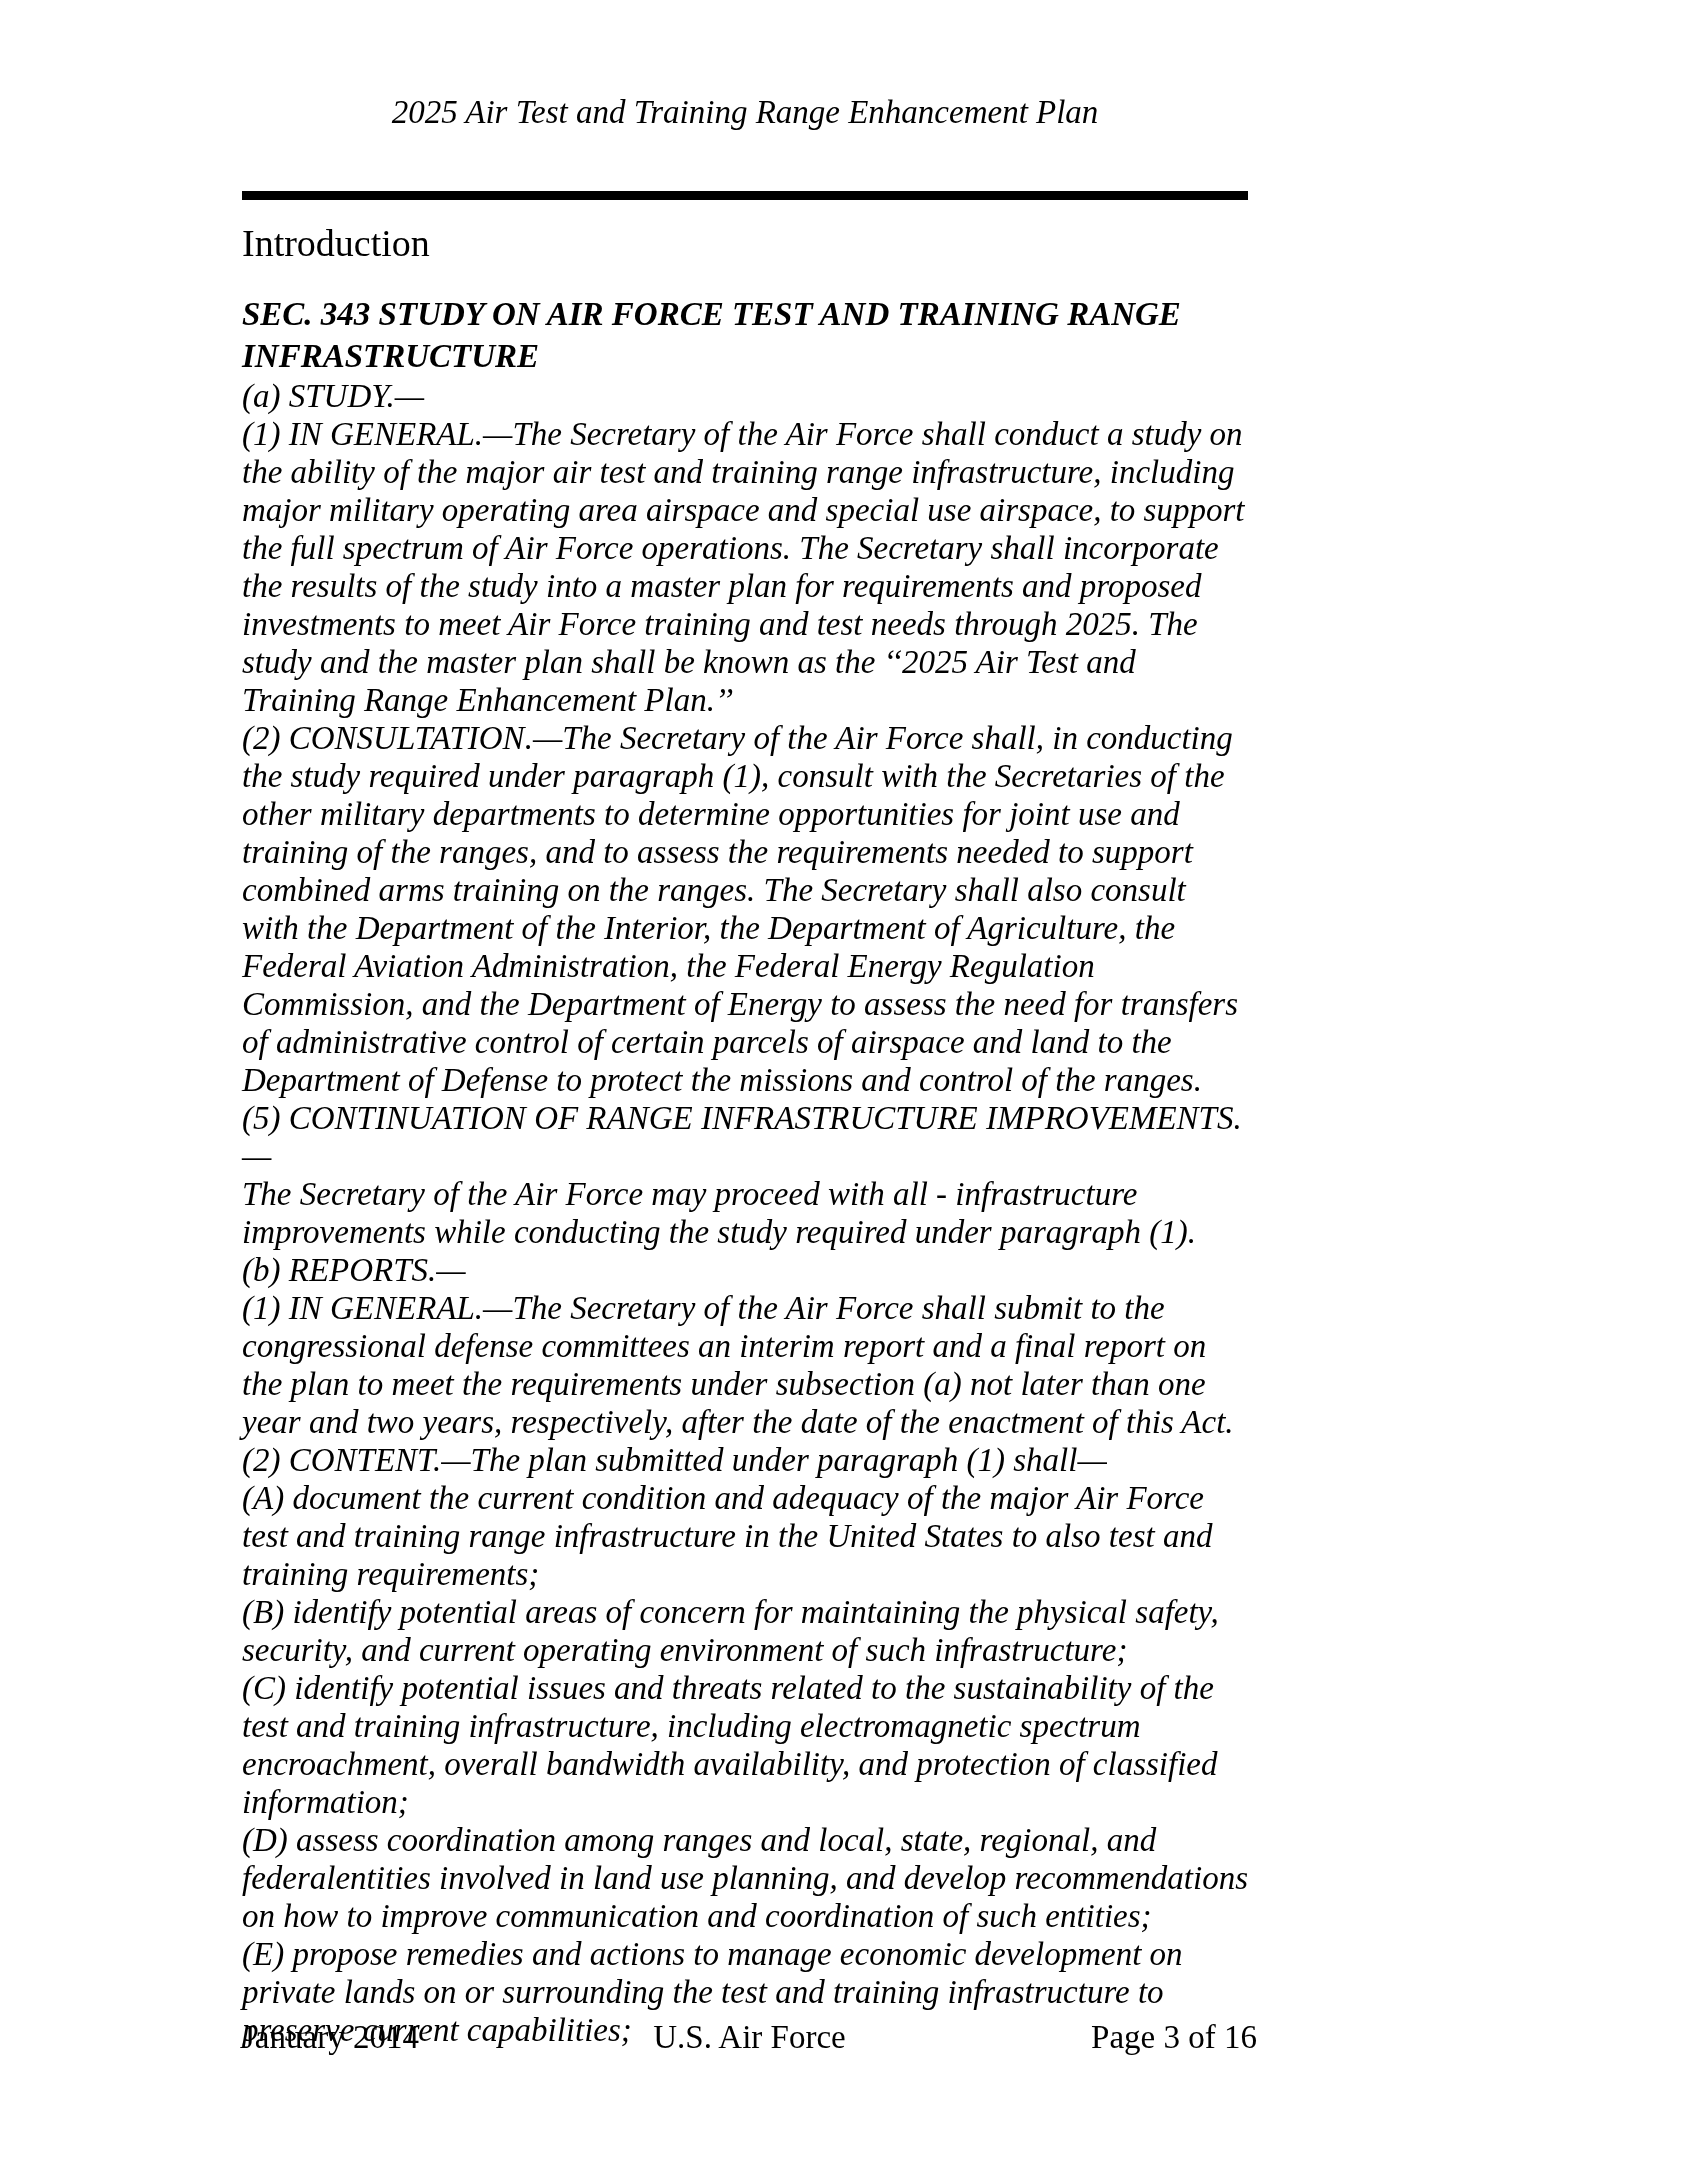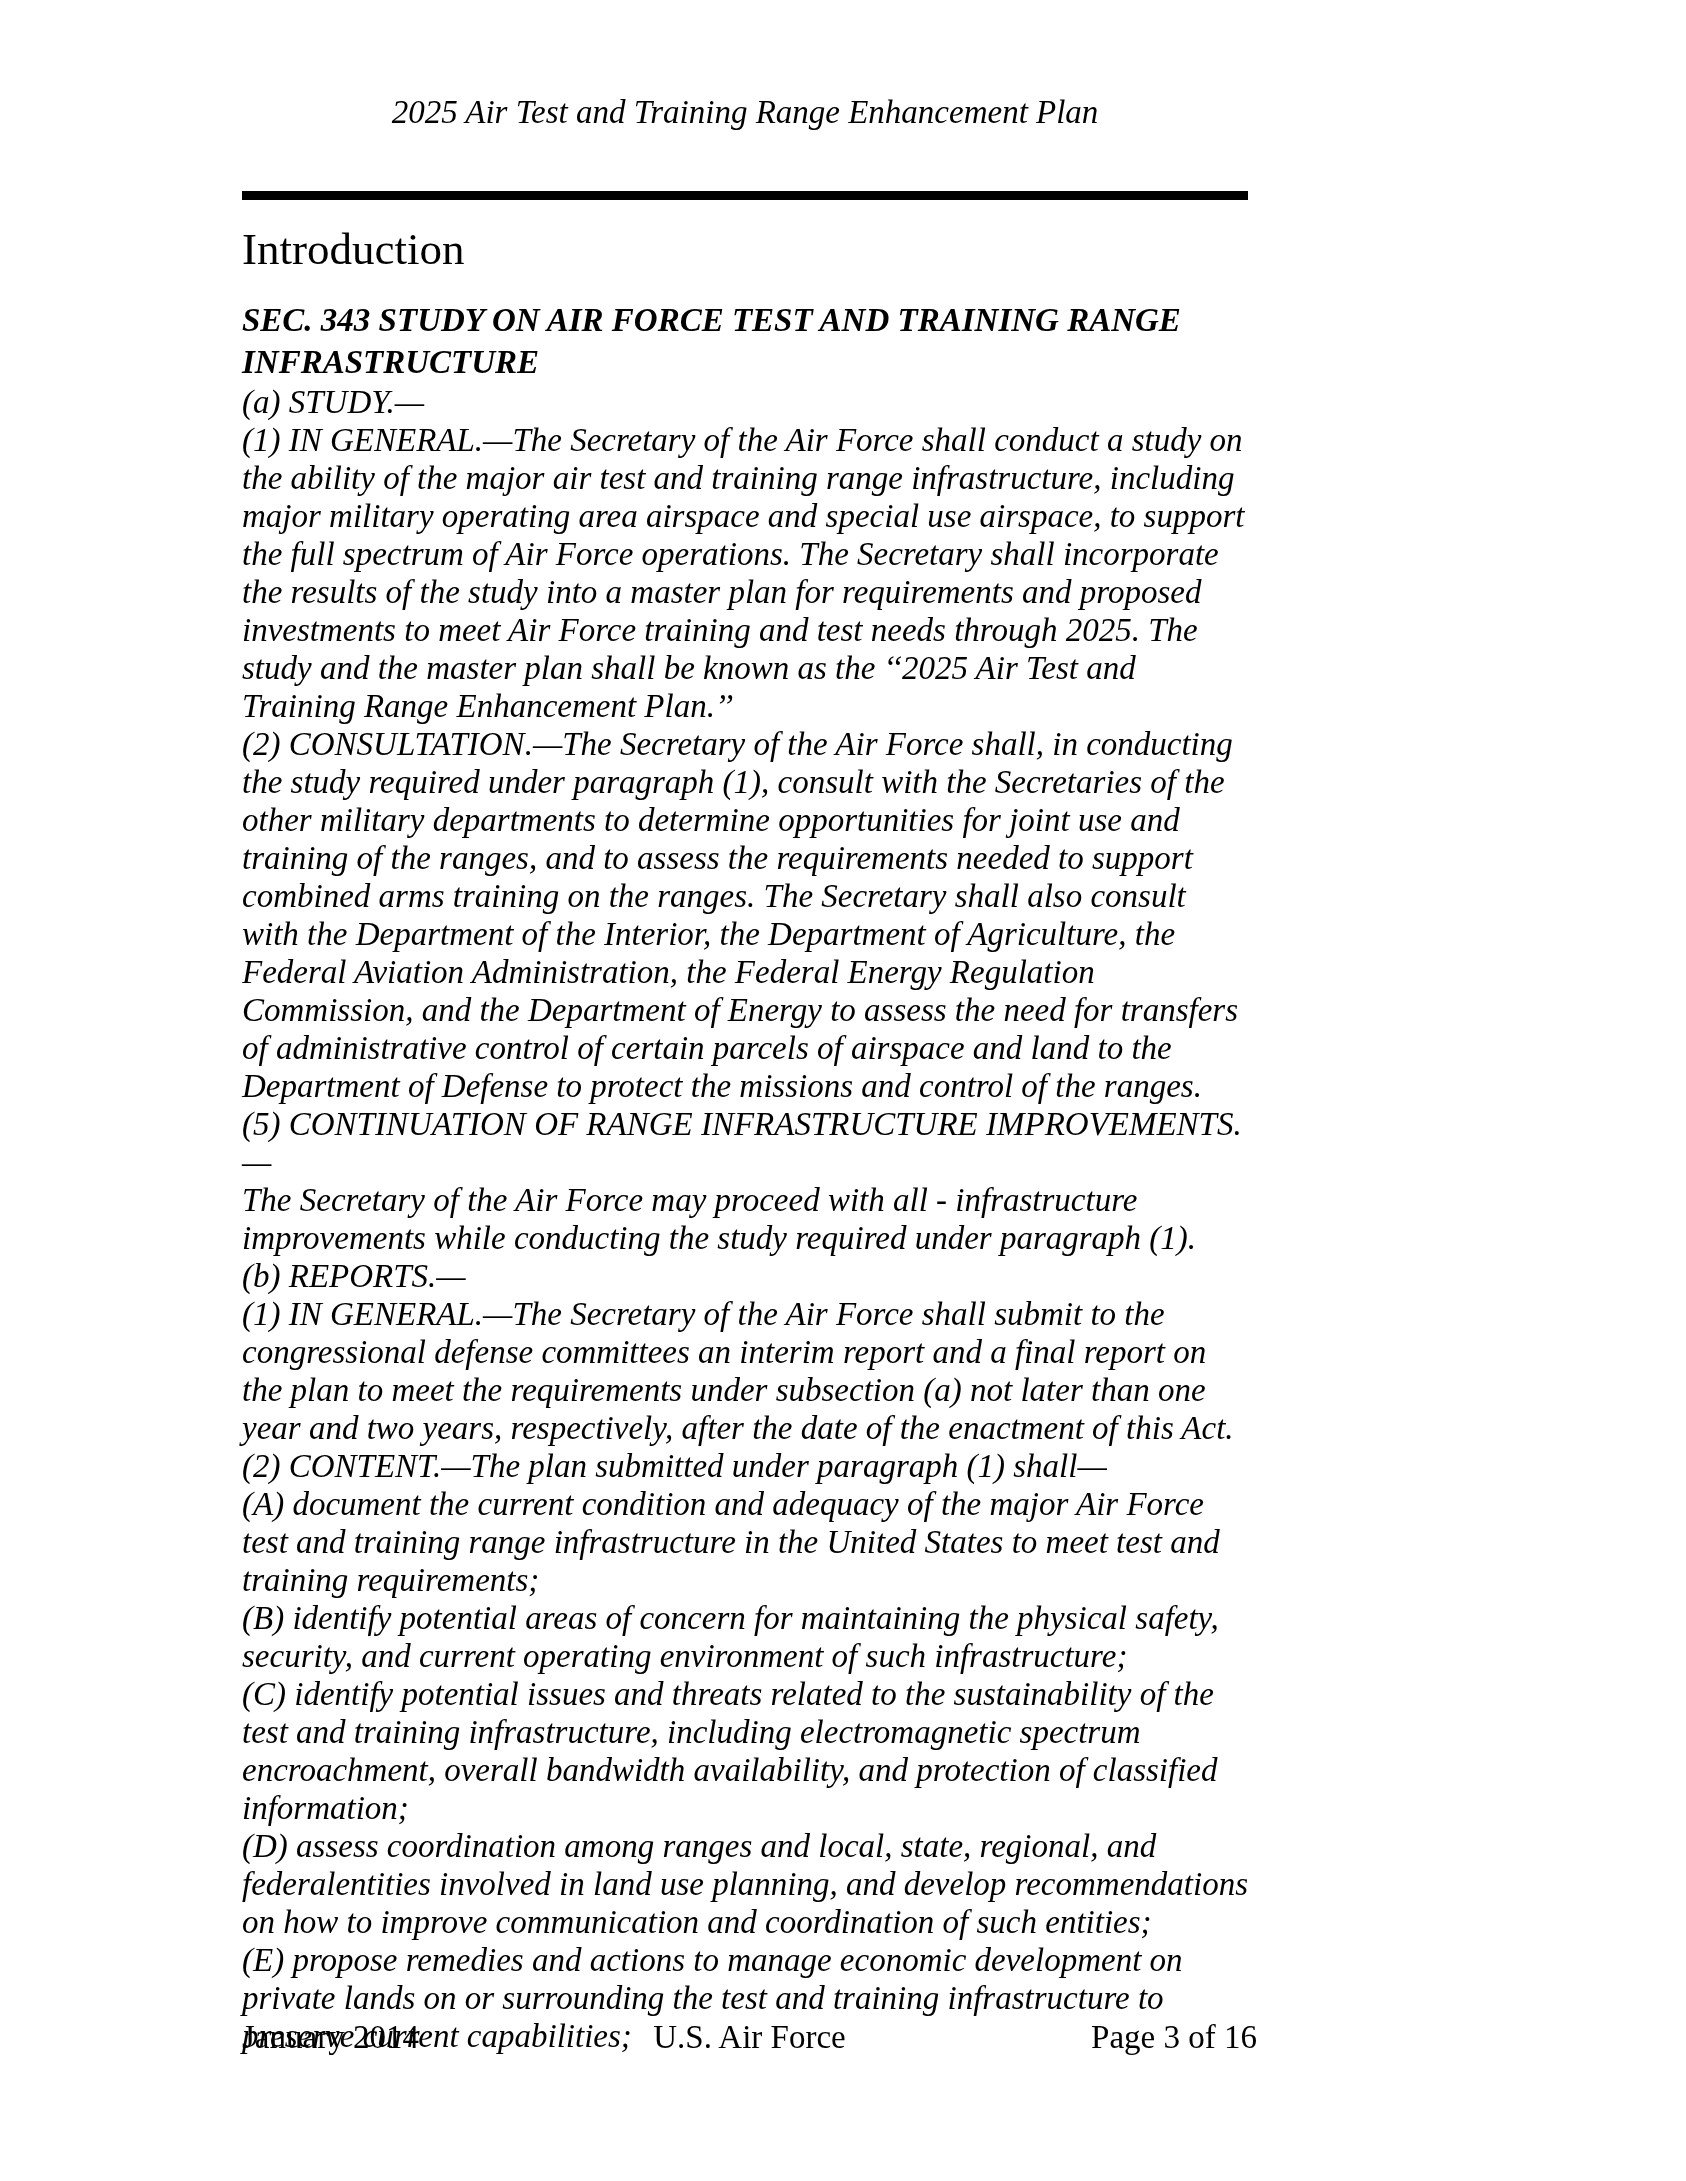--- a/index.html
+++ b/index.html
@@ -25,24 +25,24 @@
     font-size: 33px;
     line-height: 40px;
     white-space: nowrap;
   }
   .rule {
     height: 9.2px;
     background: #000000;
     margin-top: 59px;
   }
   .intro-heading {
-    font-size: 45px;
+    font-size: 38px;
     font-weight: normal;
     font-style: normal;
-    margin: 26px 0 0 0;
+    margin: 20px 0 0 0;
     line-height: 46px;
   }
   .intro-para {
     font-size: 33px;
     line-height: 38px;
     margin: 24px 0 0 0;
     text-indent: 106px;
   }
   .sec-heading {
     font-size: 33px;
@@ -88,21 +88,21 @@
 
   <div class="statute">
       <p>(a) STUDY.—</p>
       <p>(1) IN GENERAL.—The Secretary of the Air Force shall conduct a study on the ability of the major air test and training range infrastructure, including major military operating area airspace and special use airspace, to support the full spectrum of Air Force operations. The Secretary shall incorporate the results of the study into a master plan for requirements and proposed investments to meet Air Force training and test needs through 2025. The study and the master plan shall be known as the ‘‘2025 Air Test and Training Range Enhancement Plan.’’</p>
       <p>(2) CONSULTATION.—The Secretary of the Air Force shall, in conducting the study required under paragraph (1), consult with the Secretaries of the other military departments to determine opportunities for joint use and training of the ranges, and to assess the requirements needed to support combined arms training on the ranges. The Secretary shall also consult with the Department of the Interior, the Department of Agriculture, the Federal Aviation Administration, the Federal Energy Regulation Commission, and the Department of Energy to assess the need for transfers of administrative control of certain parcels of airspace and land to the Department of Defense to protect the missions and control of the ranges.</p>
       <p>(5) CONTINUATION OF RANGE INFRASTRUCTURE IMPROVEMENTS.—</p>
       <p>The Secretary of the Air Force may proceed with all - infrastructure improvements while conducting the study required under paragraph (1).</p>
       <p>(b) REPORTS.—</p>
       <p>(1) IN GENERAL.—The Secretary of the Air Force shall submit to the congressional defense committees an interim report and a final report on the plan to meet the requirements under subsection (a) not later than one year and two years, respectively, after the date of the enactment of this Act.</p>
       <p>(2) CONTENT.—The plan submitted under paragraph (1) shall—</p>
-      <p>(A) document the current condition and adequacy of the major Air Force test and training range infrastructure in the United States to meet test and training requirements;</p>
+      <p>(A) document the current condition and adequacy of the major Air Force test and training range infrastructure in the United States to also test and training requirements;</p>
       <p>(B) identify potential areas of concern for maintaining the physical safety, security, and current operating environment of such infrastructure;</p>
       <p>(C) identify potential issues and threats related to the sustainability of the test and training infrastructure, including electromagnetic spectrum encroachment, overall bandwidth availability, and protection of classified information;</p>
       <p>(D) assess coordination among ranges and local, state, regional, and federalentities involved in land use planning, and develop recommendations on how to improve communication and coordination of such entities;</p>
       <p>(E) propose remedies and actions to manage economic development on private lands on or surrounding the test and training infrastructure to preserve current capabilities;</p>
     </div>
 
   <div class="footer">
     <span class="f-left">January 2014</span>
     <span class="f-center">U.S. Air Force</span>
     <span class="f-right">Page 3 of 16</span>

